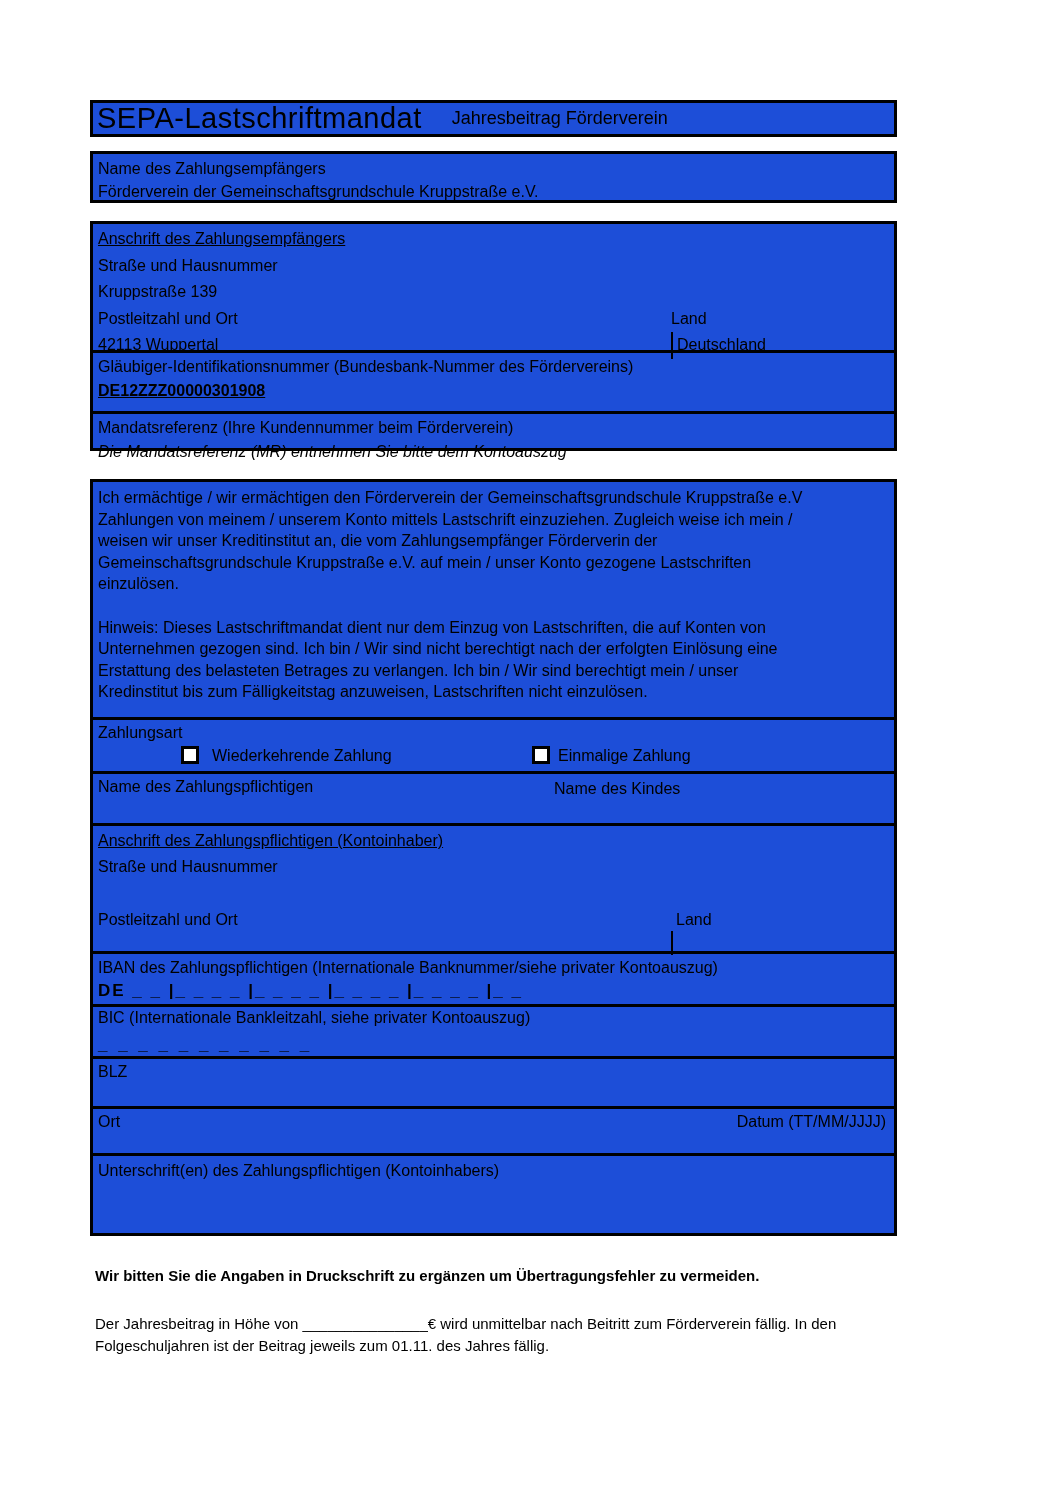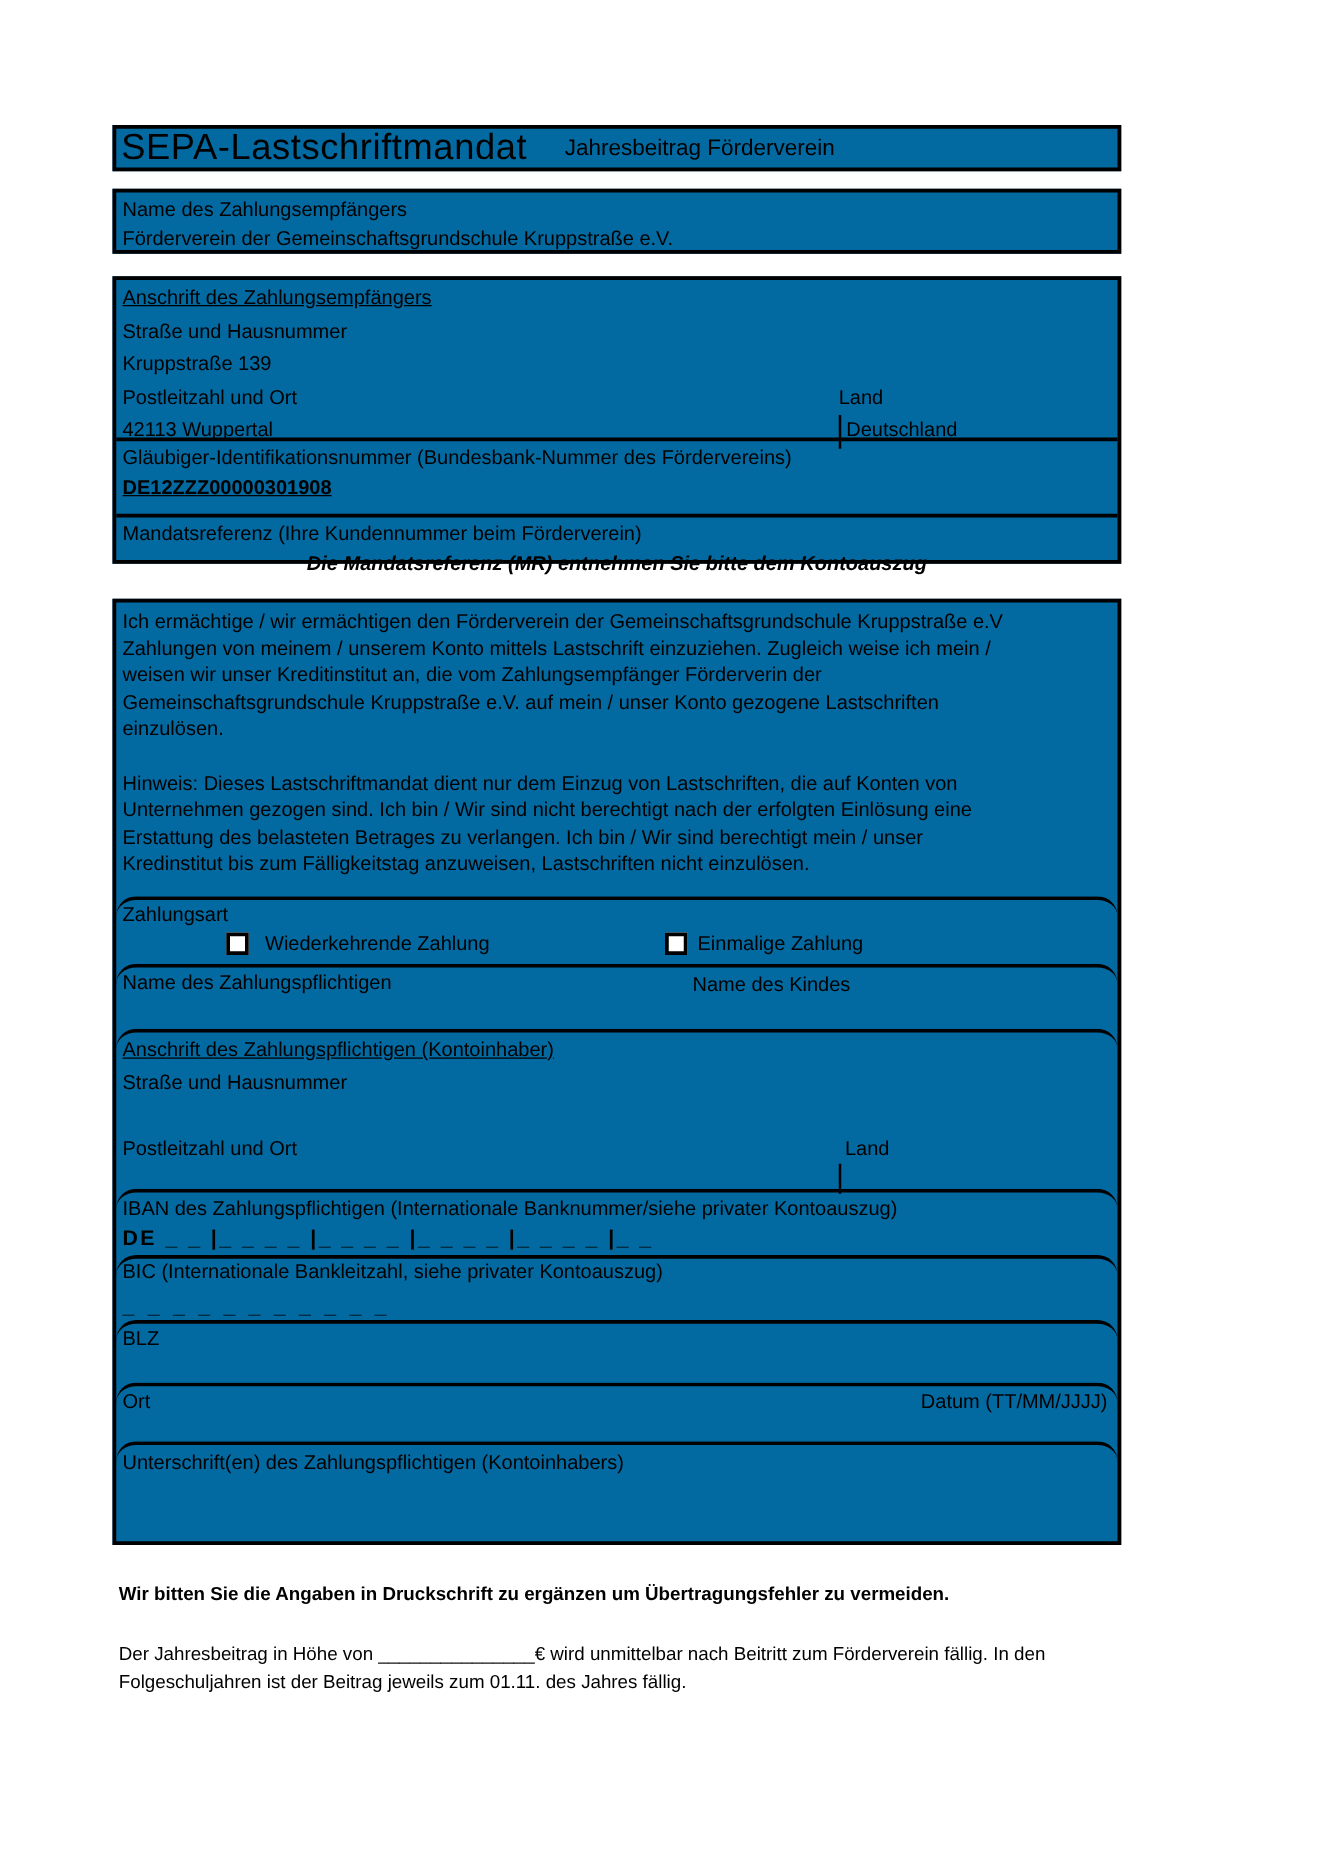--- a/index.html
+++ b/index.html
@@ -5,46 +5,46 @@
   * { margin: 0; padding: 0; box-sizing: border-box; }
   html, body { background: #ffffff; }
   body {
     width: 1058px; height: 1497px;
     position: relative;
     font-family: "Liberation Sans", "DejaVu Sans", sans-serif;
     color: #000;
   }
   .page { position: absolute; left: 90px; top: 100px; width: 807px; }
 
-  .box { border: 3px solid #000; background: #0369a1; }
+  .box { border: 3px solid #000; background: #1d4ed8; }
 
   
   .title-box { height: 37px; display: flex; align-items: center; padding-left: 4px; overflow: hidden; }
   .title-main { font-size: 29px; letter-spacing: 0.5px; white-space: nowrap; }
   .title-sub  { font-size: 18px; margin-left: 30px; white-space: nowrap; }
 
   
   .name-box { margin-top: 14px; height: 52px; padding: 3px 5px; font-size: 16px; line-height: 23px; }
 
   
   .addr-box { margin-top: 18px; height: 230px; }
   .addr-top { height: 126px; padding: 2px 5px; font-size: 16px; line-height: 26.5px; position: relative; }
   .u { text-decoration: underline; }
   .col-right { position: absolute; left: 578px; }
   .stub { border-left: 2px solid #000; padding-left: 4px; display: inline-block; min-height: 24px; }
   .row2 { border-top: 3px solid #000; padding: 2px 5px; font-size: 16px; line-height: 24px; }
   .row2.glaeubiger { height: 61px; }
   .row2.mandat { height: 50px; }
   .bold { font-weight: bold; text-decoration: underline; }
-  .boldital { font-weight: bold; font-style: italic; text-align: center; }
+  .boldital { font-weight: normal; font-style: italic; }
 
   
   .main-box { margin-top: 28px; height: 757px; }
   .sec { position: relative; }
-  .sec + .sec { border-top: 3px solid #000; border-radius: 16px; }
+  .sec + .sec { border-top: 3px solid #000; }
   .sec-auth { height: 235px; padding: 5px 5px 0 5px; font-size: 16px; line-height: 21.5px; }
   .para { white-space: pre-line; }
   .para + .para { margin-top: 22px; }
 
   .sec-zart { height: 54px; padding: 2px 5px; font-size: 16px; }
   .zart-label { line-height: 22px; }
   .zart-row { position: relative; height: 26px; }
   .cb { position: absolute; top: 2px; width: 18px; height: 18px; border: 3px solid #000; background: #fff; }
   .cb1 { left: 83px; }
   .cb2 { left: 434px; }

